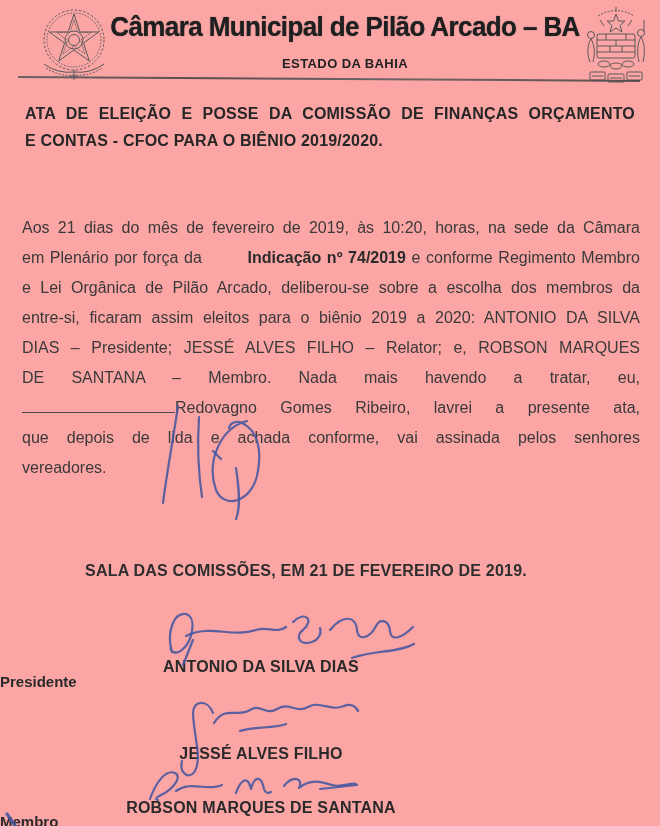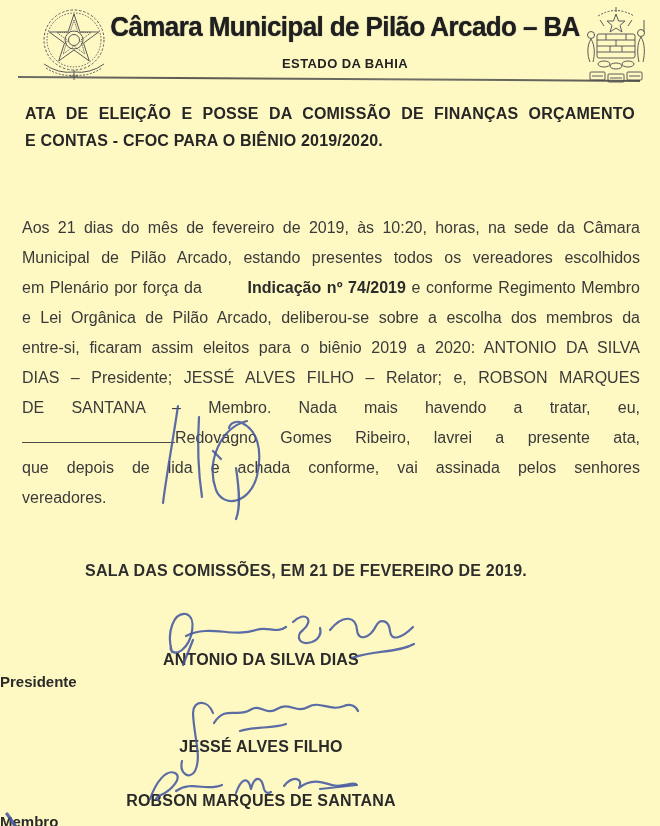--- a/index.html
+++ b/index.html
@@ -1,18 +1,18 @@
 <!DOCTYPE html>
 <html><head>
 <meta charset="utf-8">
 <style>
   html,body{margin:0;padding:0;}
   .page{
     position:relative;width:660px;height:826px;overflow:hidden;
-    background:#fef9c3;
+    background:#fca5a5;
     font-family:"Liberation Sans","DejaVu Sans",sans-serif;
     color:#383838;
   }
   
   .emblem{position:absolute;}
   .emblem-left{left:30px;top:4px;}
   .emblem-right{left:582px;top:2px;}
   .hdr-title{
     position:absolute;left:108px;top:10px;width:474px;text-align:center;
     font-size:26px;font-weight:800;color:#1f1f1f;letter-spacing:-0.6px;
@@ -46,21 +46,21 @@
     display:inline-block;width:153px;height:14px;
     border-bottom:1.6px solid #4a4a4a;vertical-align:baseline;
   }
   
   .sala{
     position:absolute;left:4px;top:562px;width:522px;text-align:center;
     font-size:16px;font-weight:700;color:#2e2e2e;letter-spacing:0.2px;margin-left:41px;
   }
   
   .sig-name{position:absolute;left:0;width:522px;text-align:center;
-    font-size:16px;font-weight:700;color:#2a2a2a;letter-spacing:0.2px;}
+    font-size:16px;font-weight:700;color:#2a2a2a;letter-spacing:0.2px;margin-top:7px;}
   .sig-role{position:absolute;left:0;width:522px;text-align:left;
     font-size:15px;font-weight:700;color:#2a2a2a;}
   .n1{top:651px;} .r1{top:673px;}
   .n2{top:738px;} .r2{top:760px;}
   .n3{top:792px;} .r3{top:813px;}
   
   .ink{position:absolute;left:0;top:0;pointer-events:none;}
   .ink path{fill:none;stroke:#44579f;stroke-width:2.2;stroke-linecap:round;stroke-linejoin:round;opacity:.88;}
   .ink path.thick{stroke-width:3.2;}
   
@@ -108,21 +108,20 @@
   <div class="hdr-sub">ESTADO DA BAHIA</div>
   <div class="hdr-rule"></div>
 
   <div class="doc-title">
     <div class="jline">ATA DE ELEIÇÃO E POSSE DA COMISSÃO DE FINANÇAS ORÇAMENTO</div>
     <div>E CONTAS - CFOC PARA O BIÊNIO 2019/2020.</div>
   </div>
 
   <div class="body-text">
     <div class="body-line"><span>Aos 21 dias do mês de fevereiro de 2019, às 10:20, horas, na sede da Câmara</span></div>
-    <div class="body-line"><span>Municipal de Pilão Arcado, estando presentes todos os vereadores escolhidos</span></div>
     <div class="body-line"><span>em Plenário por força da </span><span class="b">Indicação nº 74/2019</span><span> e conforme Regimento Membro</span></div>
     <div class="body-line"><span>e Lei Orgânica de Pilão Arcado, deliberou-se sobre a escolha dos membros da</span></div>
     <div class="body-line"><span>entre-si, ficaram assim eleitos para o biênio 2019 a 2020: ANTONIO DA SILVA</span></div>
     <div class="body-line"><span>DIAS – Presidente; JESSÉ ALVES FILHO – Relator; e, ROBSON MARQUES</span></div>
     <div class="body-line"><span>DE SANTANA – Membro. Nada mais havendo a tratar, eu,</span></div>
     <div class="body-line"><span class="blank-line"></span><span>Redovagno Gomes Ribeiro, lavrei a presente ata,</span></div>
     <div class="body-line"><span>que depois de lida e achada conforme, vai assinada pelos senhores</span></div>
     <div class="body-line last"><span>vereadores.</span></div>
   </div>
 

